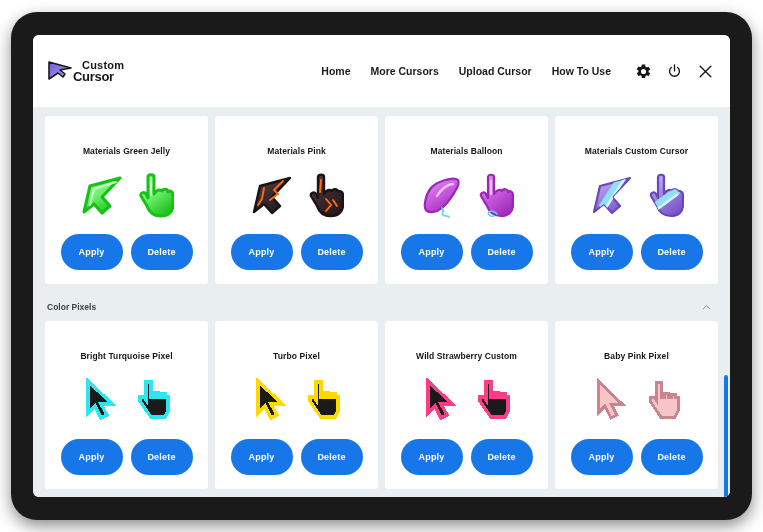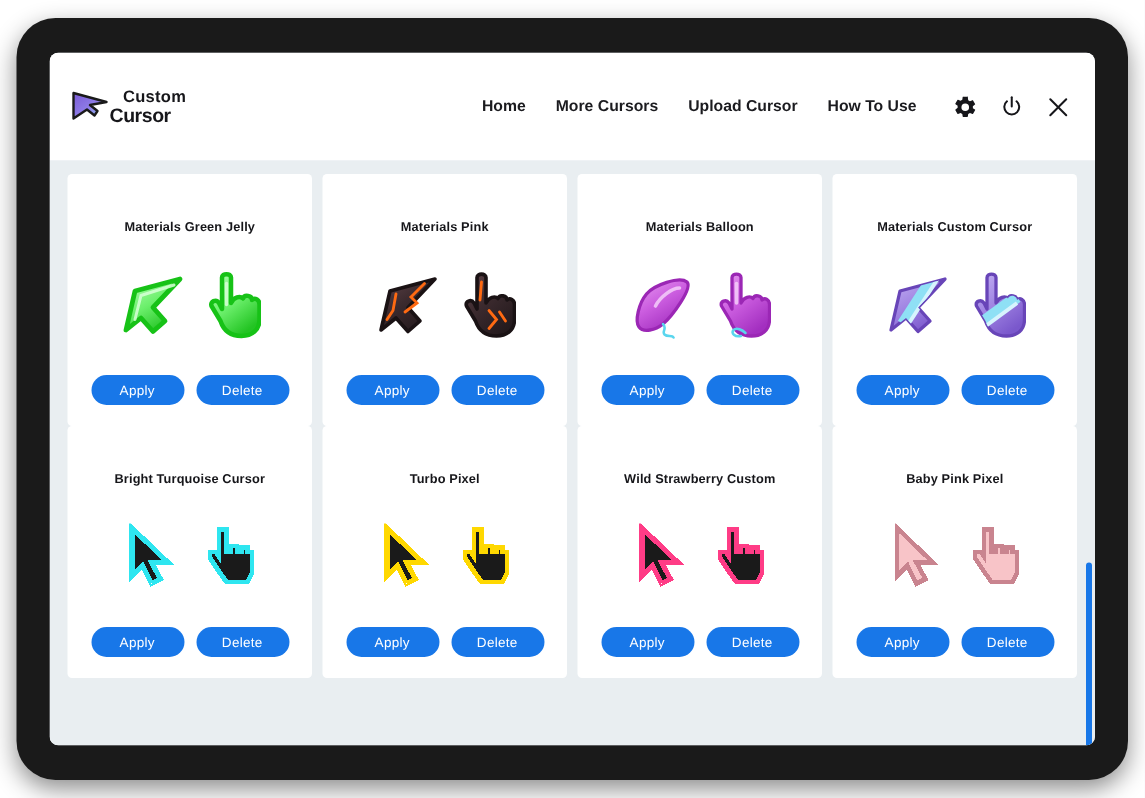--- a/index.html
+++ b/index.html
@@ -123,23 +123,23 @@
     gap: 8px;
     padding-bottom: 14px;
   }
   .btn {
     background: #1877e8;
     color: #ffffff;
     border: none;
     border-radius: 20px;
     font-family: "Liberation Sans", sans-serif;
     font-size: 9px;
-    font-weight: 400;
+    font-weight: 700;
     width: 62px;
-    height: 20px;
+    height: 36px;
     cursor: pointer;
     letter-spacing: .2px;
   }
 
   
   .section-bar {
     height: 28px;
     display: flex;
     align-items: center;
     padding: 0 18px 0 14px;
@@ -366,25 +366,31 @@
                   </g>
                 </svg>
               </div>
               <div class="btn-row">
                 <button class="btn">Apply</button>
                 <button class="btn">Delete</button>
               </div>
             </div>
           </div>
 
+          <div class="section-bar">
+            <span class="section-title">Color Pixels</span>
+            <svg class="section-chevron" viewBox="0 0 24 24">
+              <polyline points="5,15 12,8 19,15" fill="none" stroke="#7d8a93" stroke-width="2" stroke-linecap="round" stroke-linejoin="round"></polyline>
+            </svg>
+          </div>
 
           <div class="card-row" style="padding-top:0;">
 
             <div class="card">
-              <div class="card-title">Bright Turquoise Cursor</div>
+              <div class="card-title">Bright Turquoise Pixel</div>
               <div class="cursor-pair">
                 <svg width="40" height="44" viewBox="0 0 40 44" shape-rendering="crispEdges">
                   <path d="M5 3 L5 35 L12 28 L18 40 L24 37 L18 26 L29 26 Z" fill="#1a1a1a" stroke="#2ee6f0" stroke-width="3.4" stroke-linejoin="miter"></path>
                 </svg>
                 <svg width="38" height="44" viewBox="0 0 38 44" shape-rendering="crispEdges">
                   <path d="M13 4 l5 0 l0 15 l3 0 l0-4 l4 0 l0 4 l3 0 l0-3 l4 0 l0 3 l3 0 l0 14 l-3 6 l-14 0 l-5-7 l-6-9 l0-4 l4 0 l2 3 z" fill="#1a1a1a" stroke="#2ee6f0" stroke-width="3.2" stroke-linejoin="miter"></path>
                 </svg>
               </div>
               <div class="btn-row">
                 <button class="btn">Apply</button>

